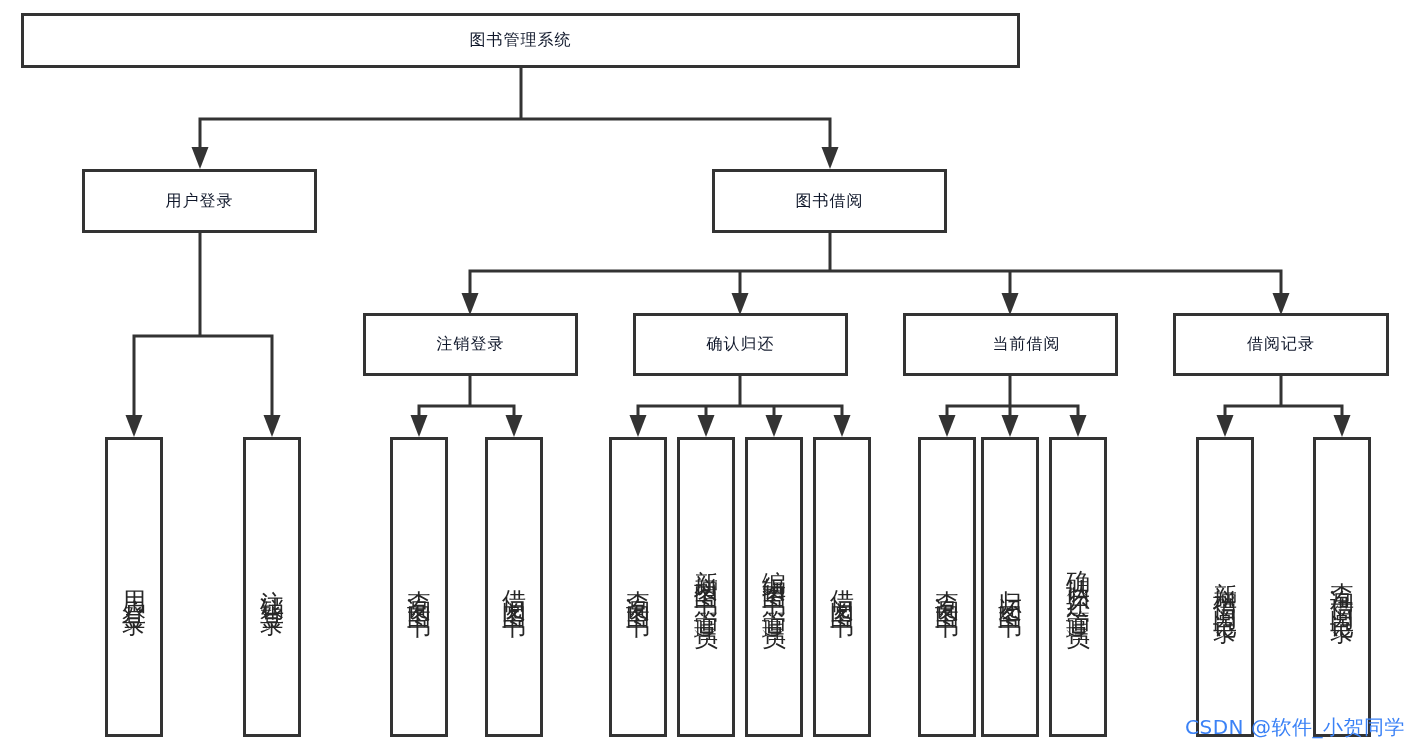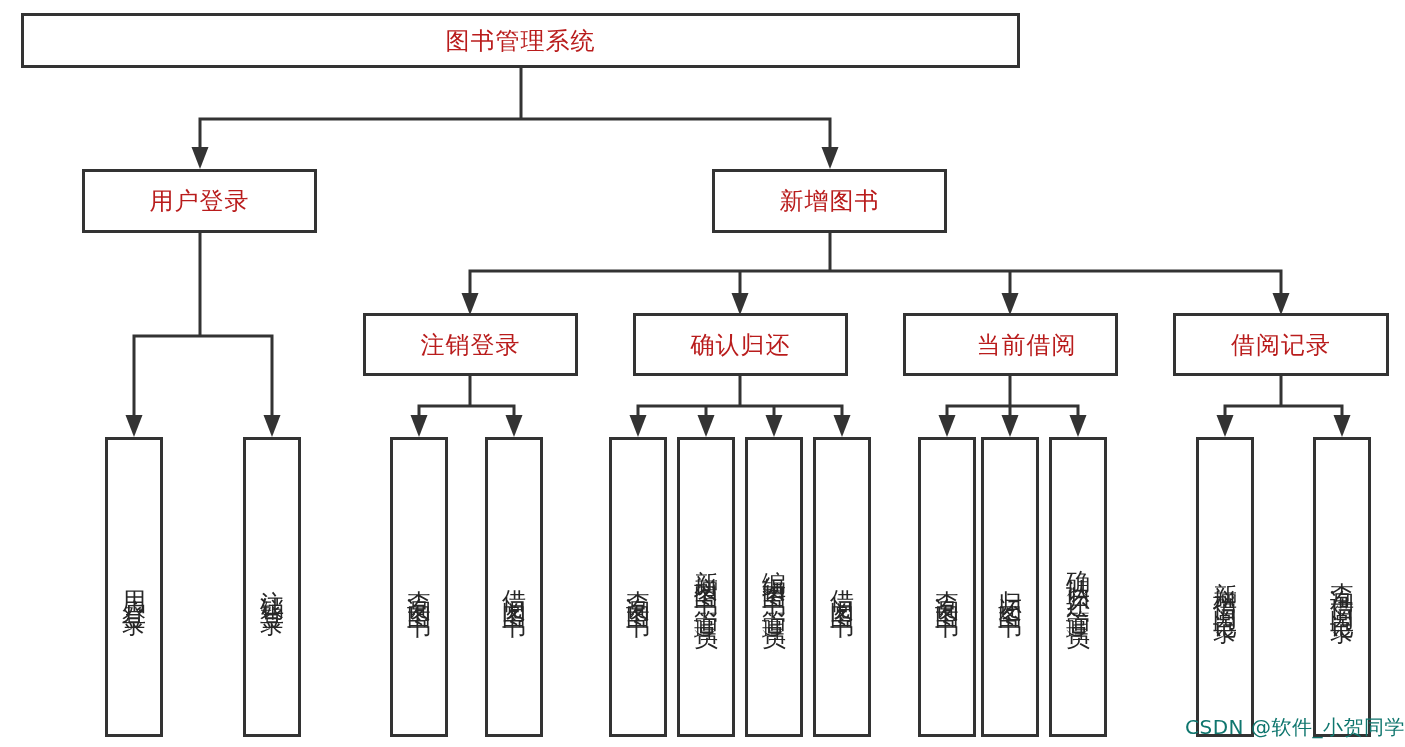--- a/index.html
+++ b/index.html
@@ -26,43 +26,43 @@
     position: absolute;
     box-sizing: border-box;
     border: 3px solid #333333;
     background: #ffffff;
     display: flex;
     align-items: center;
     justify-content: center;
     z-index: 2;
   }
   .hlabel {
-    font-size: 24px;
-    color: #b91c1c;
+    font-size: 16px;
+    color: #0f172a;
     letter-spacing: 1px;
     white-space: nowrap;
   }
   .vlabel {
     writing-mode: vertical-rl;
     text-orientation: mixed;
     font-size: 24px;
     letter-spacing: 8px;
     line-height: 1;
     color: #262626;
   }
   .root-box    { left: 21px;  top: 13px;  width: 999px; height: 55px; }
   .l2-box      { top: 169px; width: 235px; height: 64px; }
   .l3-box      { top: 313px; width: 215px; height: 63px; }
   .leaf        { top: 437px; width: 58px;  height: 300px; }
   .watermark {
     position: absolute;
     left: 1185px;
     top: 714px;
     font-size: 20px;
-    color: #0f766e;
+    color: #3b82f6;
     white-space: nowrap;
     z-index: 3;
     letter-spacing: 0.5px;
   }
 </style>
 </head>
 <body>
 
 <div class="canvas">
 
@@ -118,21 +118,21 @@
   </svg>
 
   <div class="node root-box">
     <span class="hlabel">图书管理系统</span>
   </div>
 
   <div class="node l2-box" style="left:82px;">
     <span class="hlabel">用户登录</span>
   </div>
   <div class="node l2-box" style="left:712px;">
-    <span class="hlabel">新增图书</span>
+    <span class="hlabel">图书借阅</span>
   </div>
 
   <div class="node l3-box" style="left:363px;">
     <span class="hlabel">注销登录</span>
   </div>
   <div class="node l3-box" style="left:633px;">
     <span class="hlabel">确认归还</span>
   </div>
   <div class="node l3-box" style="left:903px;padding-left:32px;">
     <span class="hlabel">当前借阅</span>

